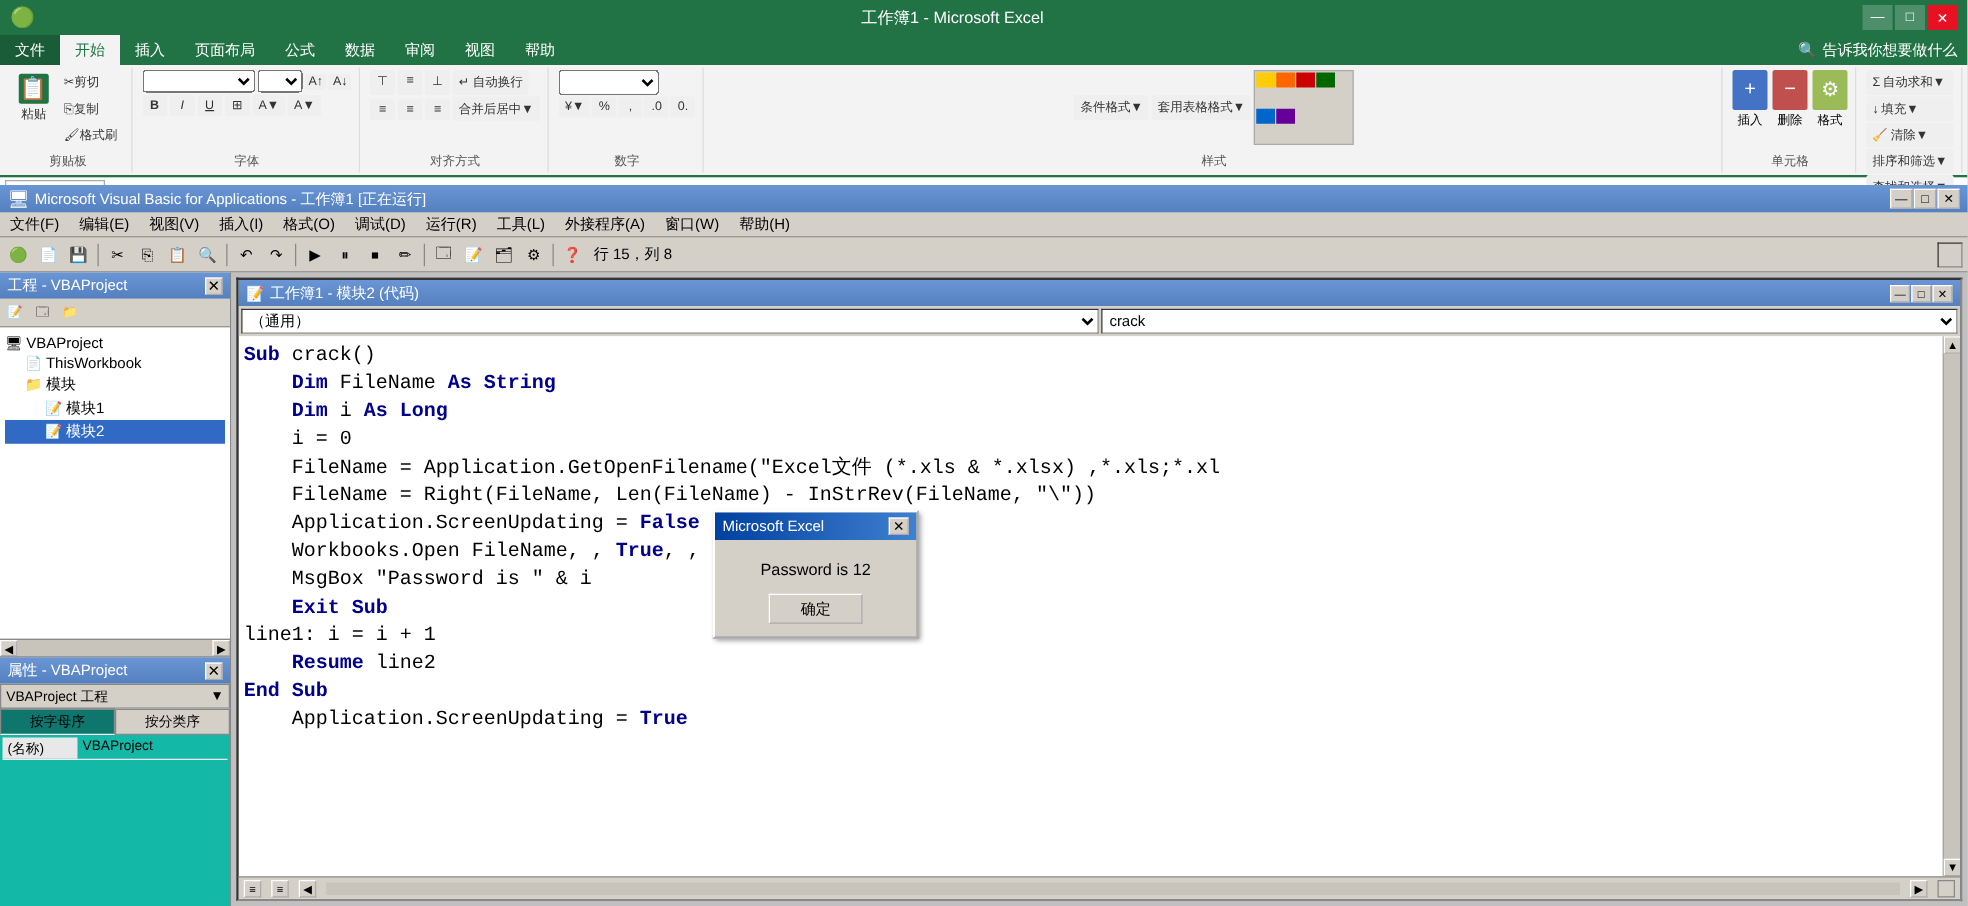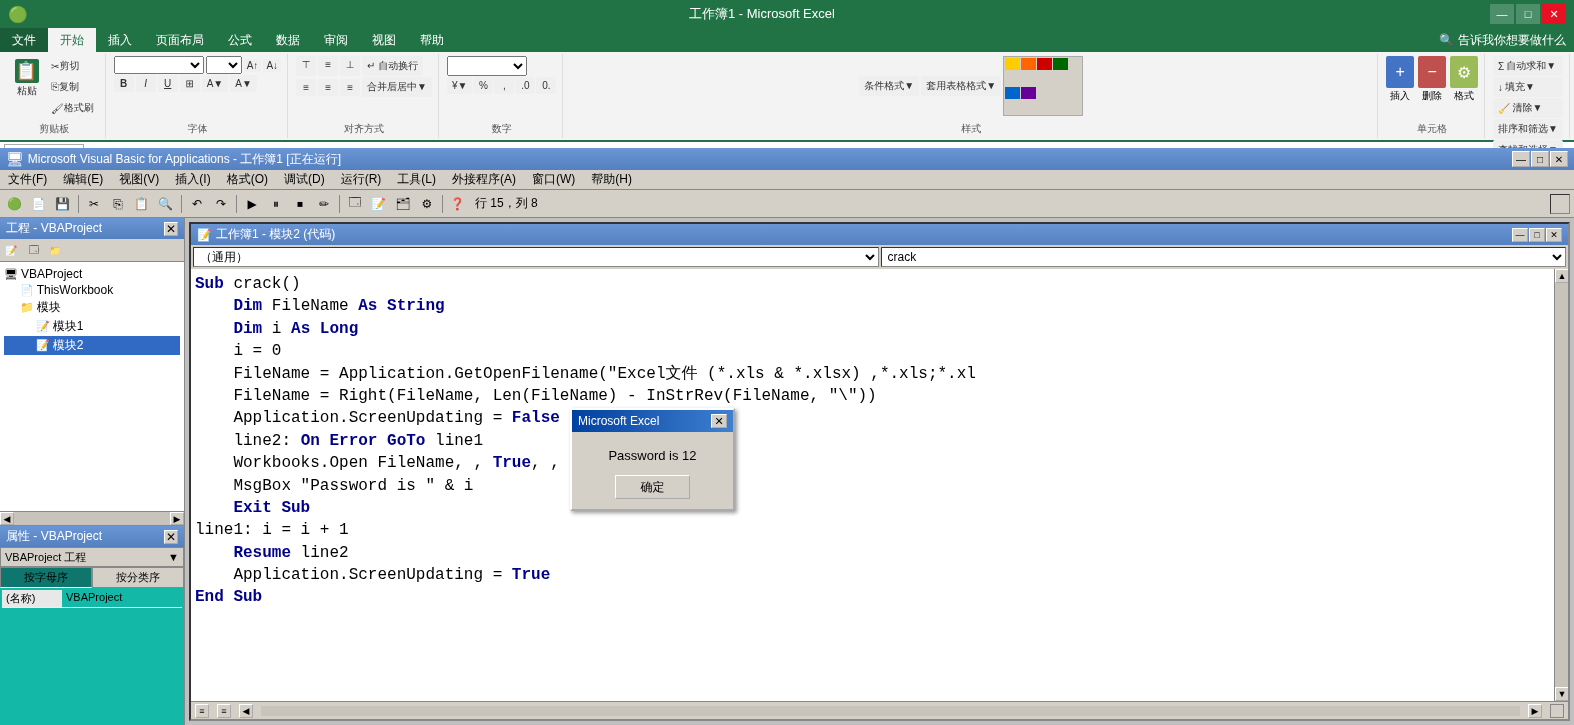--- a/index.html
+++ b/index.html
@@ -749,28 +749,27 @@
 
         <div style="display:flex; flex:1; overflow:hidden;">
           <div class="code-area">
             <div class="code-line"><span class="kw-blue">Sub</span><span class="kw-black"> crack()</span></div>
             <div class="code-line"><span class="kw-black">    </span><span class="kw-blue">Dim</span><span class="kw-black"> FileName </span><span class="kw-blue">As String</span></div>
             <div class="code-line"><span class="kw-black">    </span><span class="kw-blue">Dim</span><span class="kw-black"> i </span><span class="kw-blue">As Long</span></div>
             <div class="code-line"><span class="kw-black">    i = 0</span></div>
             <div class="code-line"><span class="kw-black">    FileName = Application.GetOpenFilename("Excel文件 (*.xls &amp; *.xlsx) ,*.xls;*.xl</span></div>
             <div class="code-line"><span class="kw-black">    FileName = Right(FileName, Len(FileName) - InStrRev(FileName, "\"))</span></div>
             <div class="code-line"><span class="kw-black">    Application.ScreenUpdating = </span><span class="kw-blue">False</span></div>
-            <div class="code-line"><span class="kw-black">    line2: </span><span class="kw-blue">On Error GoTo</span><span class="kw-black"> line1</span></div>
             <div class="code-line"><span class="kw-black">    Workbooks.Open FileName, , </span><span class="kw-blue">True</span><span class="kw-black">, , i</span></div>
             <div class="code-line"><span class="kw-black">    MsgBox "Password is " &amp; i</span></div>
             <div class="code-line"><span class="kw-black">    </span><span class="kw-blue">Exit Sub</span></div>
             <div class="code-line"><span class="kw-black">line1: i = i + 1</span></div>
             <div class="code-line"><span class="kw-black">    </span><span class="kw-blue">Resume</span><span class="kw-black"> line2</span></div>
+            <div class="code-line"><span class="kw-blue">End Sub</span></div>
             <div class="code-line"><span class="kw-black">    Application.ScreenUpdating = </span><span class="kw-blue">True</span></div>
-            <div class="code-line"><span class="kw-blue">End Sub</span></div>
           </div>
           <div class="scrollbar-v">
             <div class="scrollbar-btn">▲</div>
             <div class="scrollbar-track"></div>
             <div class="scrollbar-btn">▼</div>
           </div>
         </div>
 
         <div class="code-statusbar">
           <button style="width:14px;height:14px;font-size:9px;background:#d4d0c8;border:1px outset #fff;cursor:pointer;">≡</button>

